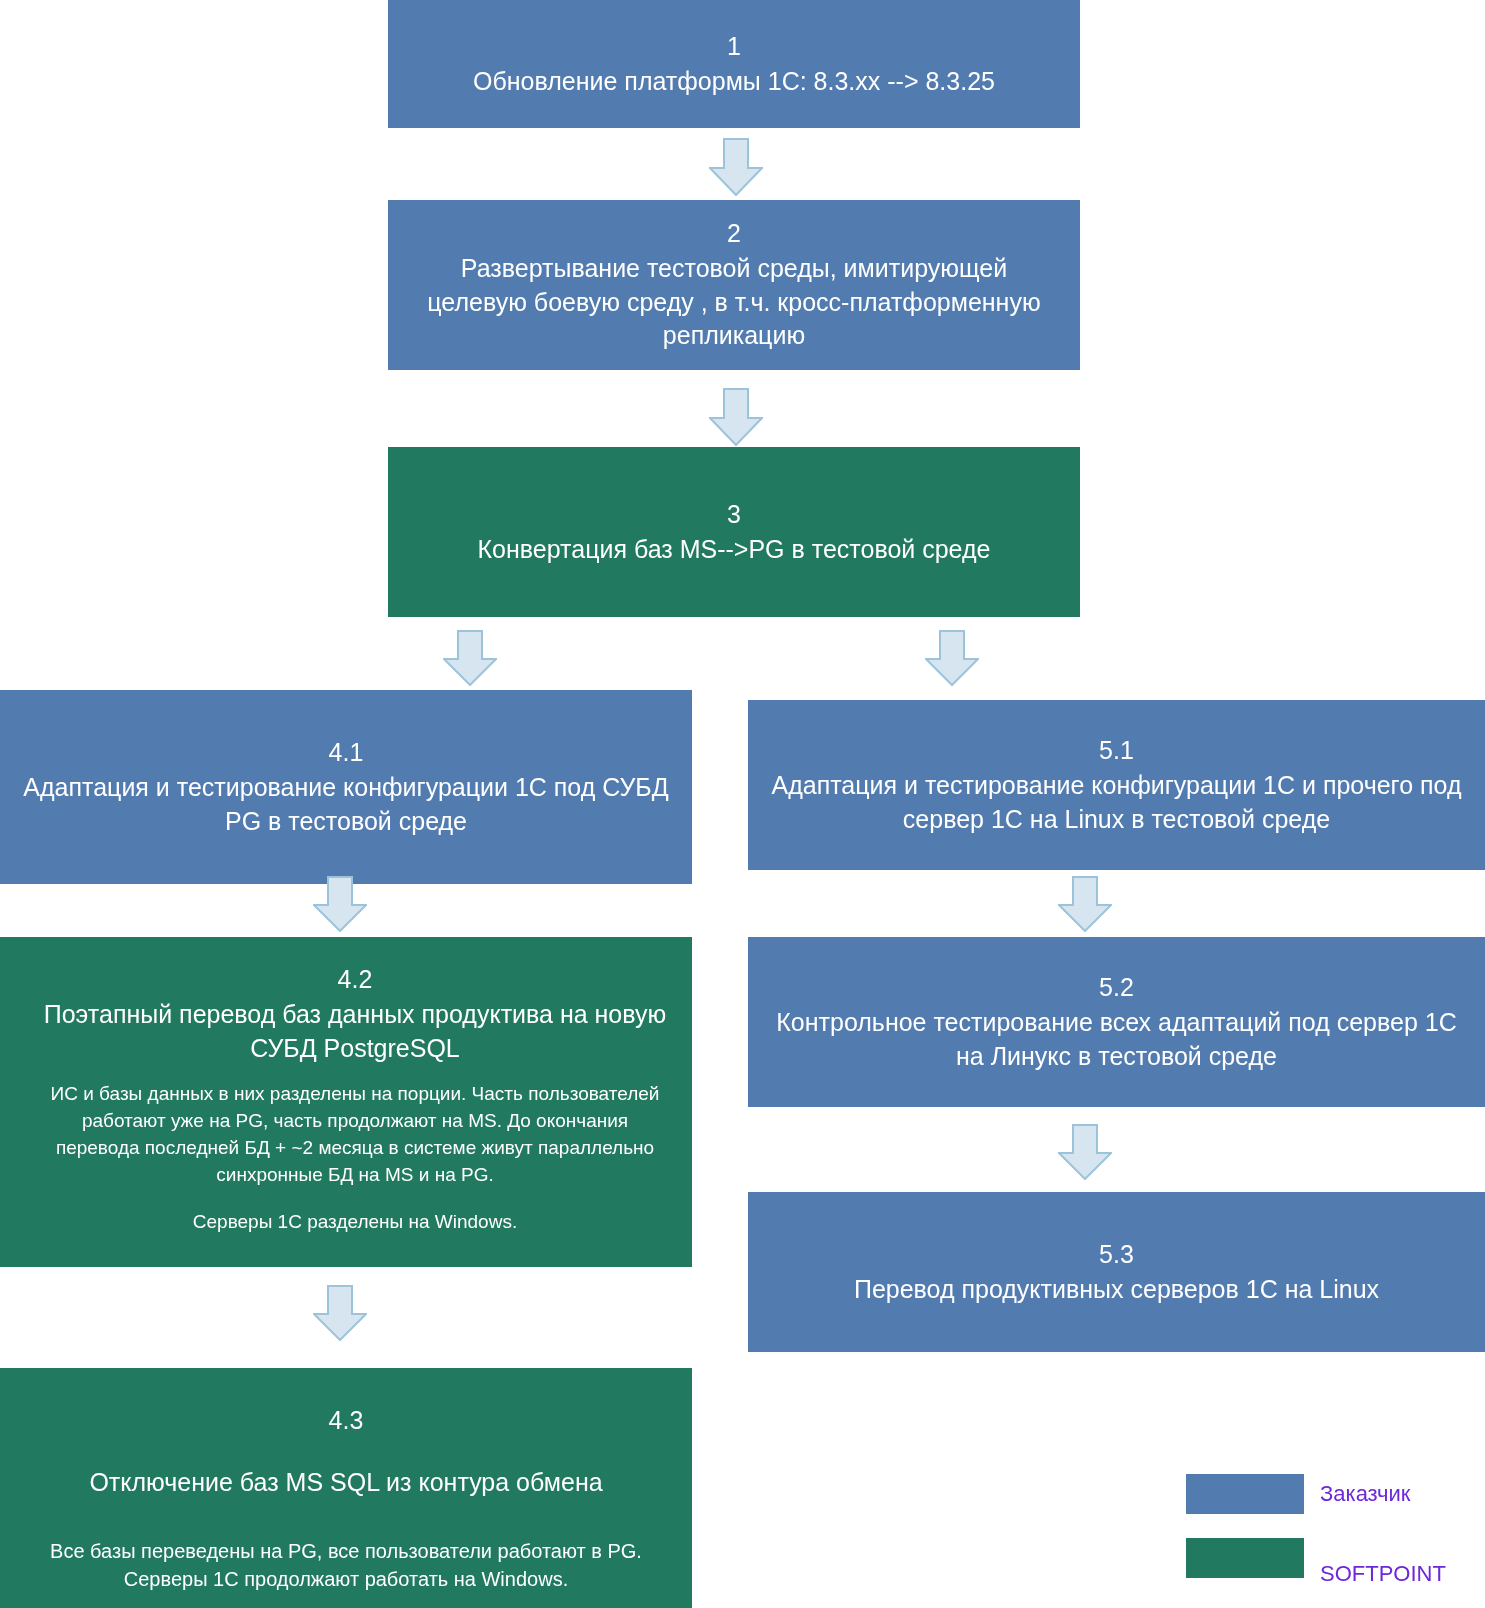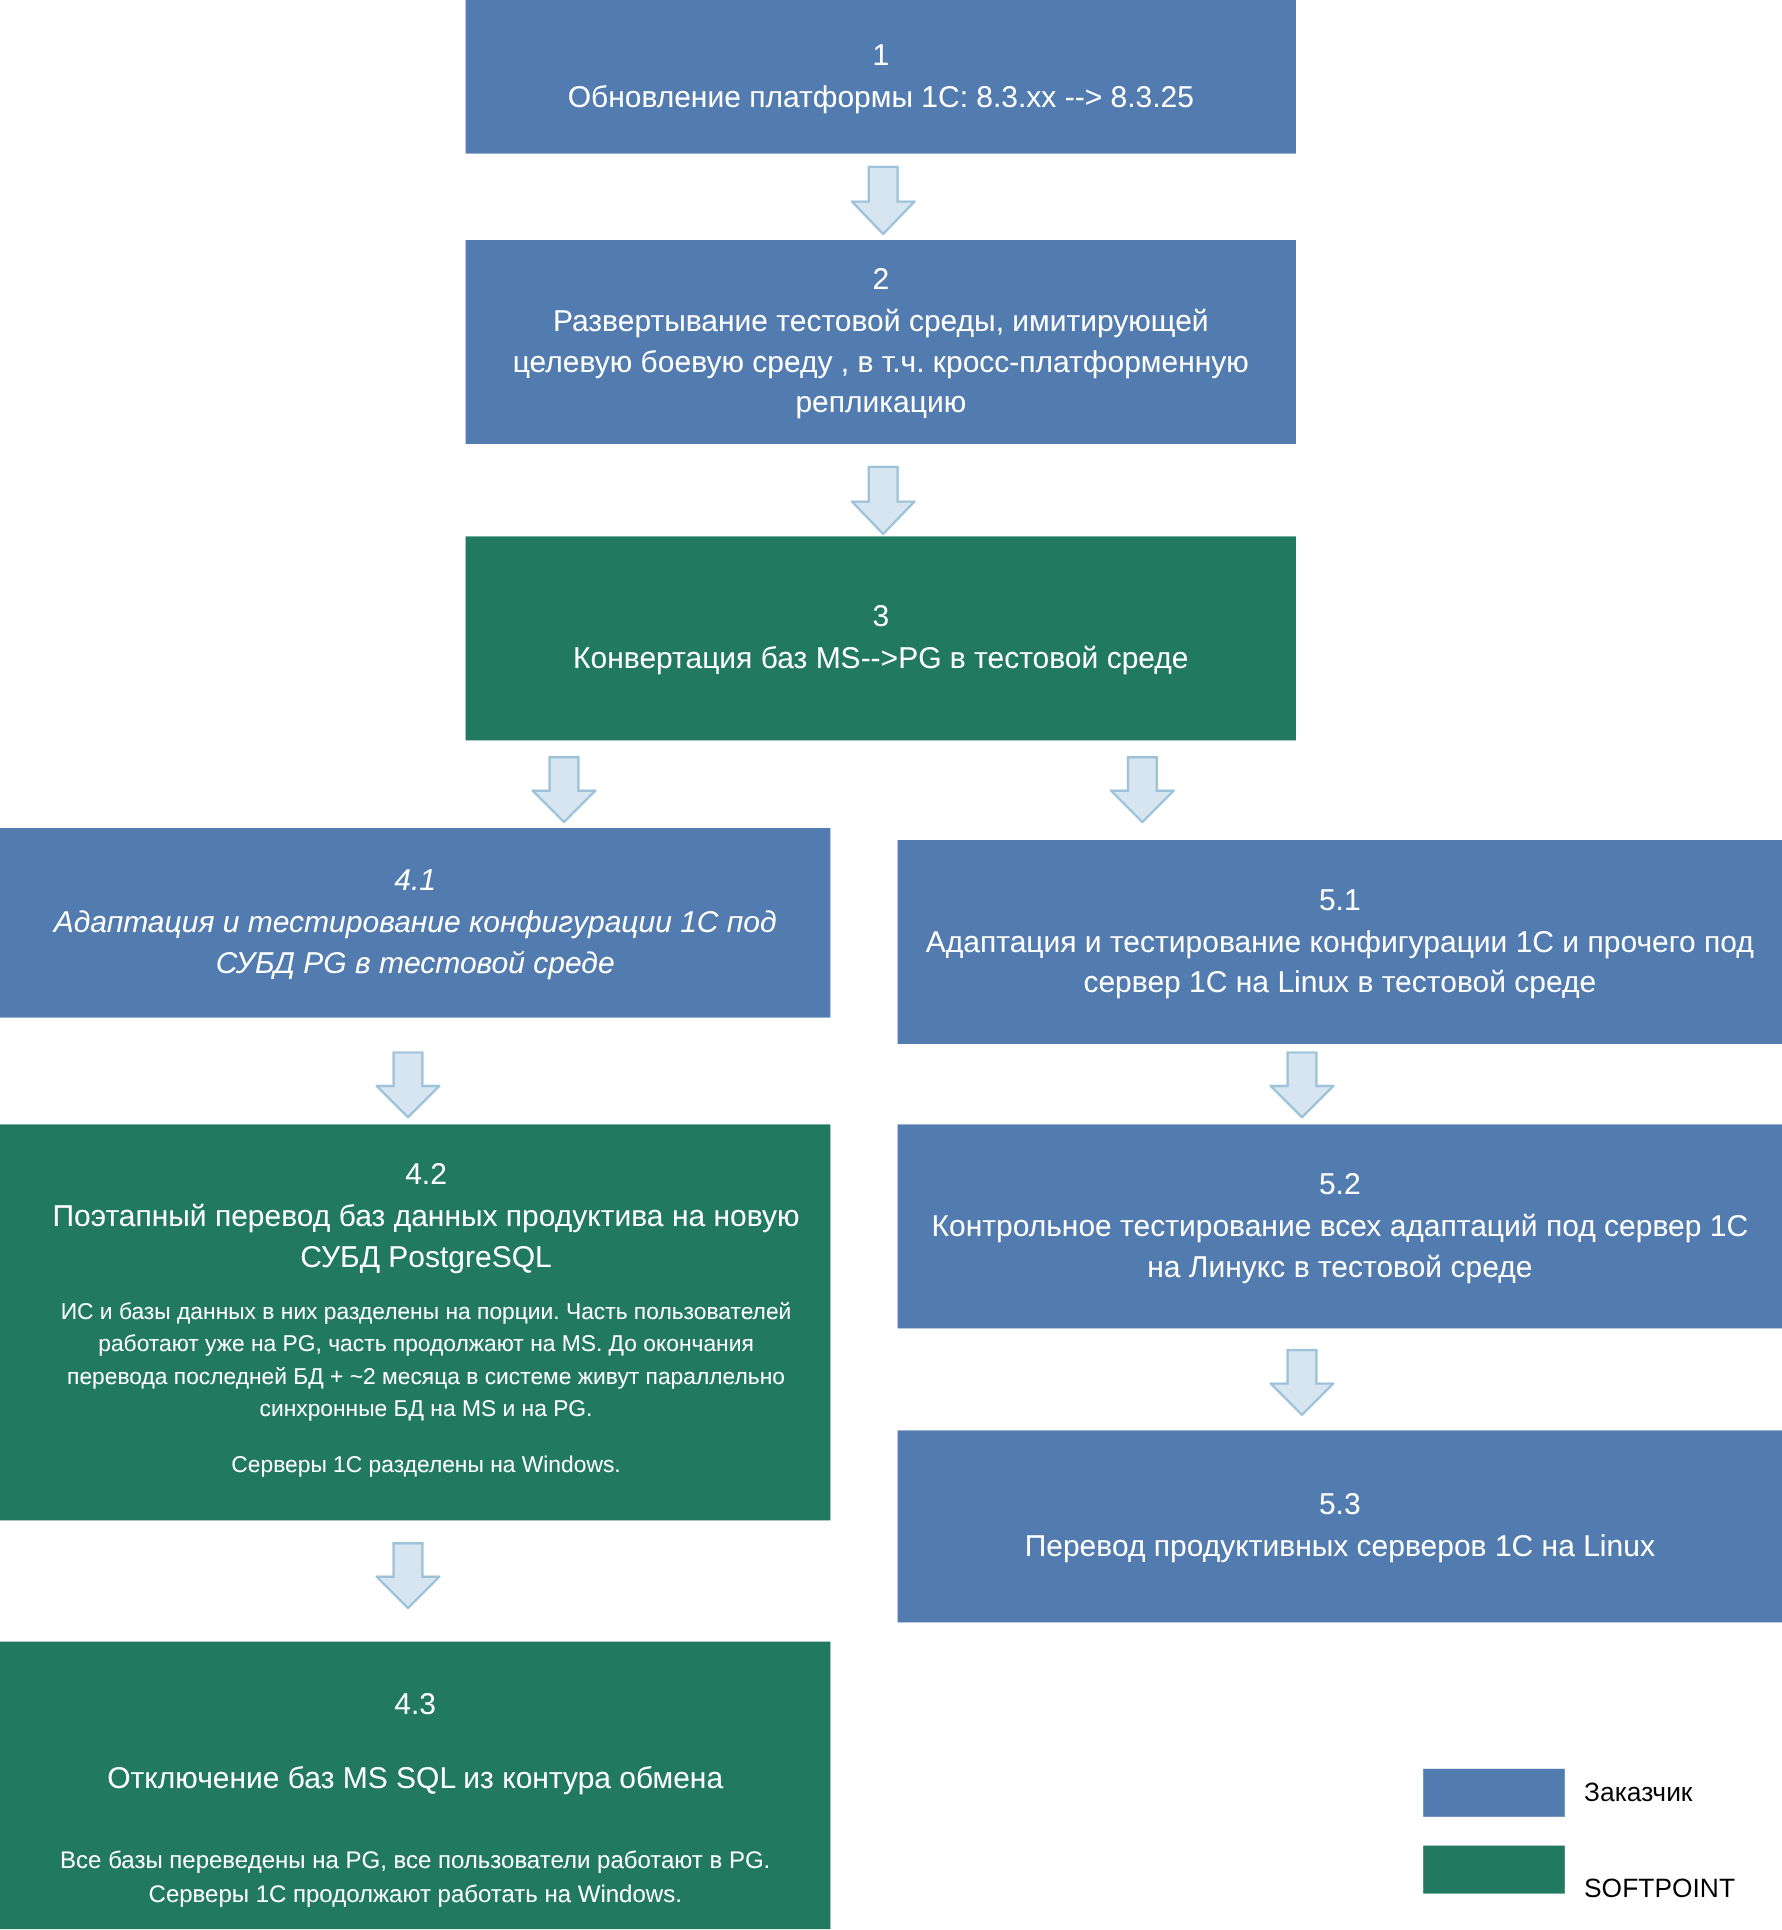--- a/index.html
+++ b/index.html
@@ -75,21 +75,21 @@
   .legend-swatch {
     position: absolute;
     width: 118px;
     height: 40px;
   }
   .legend-swatch.customer { background: #527CB0; }
   .legend-swatch.softpoint { background: #217A5F; }
   .legend-label {
     position: absolute;
     font-size: 22px;
-    color: #000000;
+    color: #6d28d9;
     line-height: 40px;
     white-space: nowrap;
   }
 </style>
 </head>
 <body>
 
 <div id="canvas">
 
   <div class="node customer" style="left:388px; top:0px; width:692px; height:128px;">
@@ -124,21 +124,21 @@
       <polygon points="15,1 39,1 39,29 53,29 27,55 1,29 15,29" fill="#D6E5EF" stroke="#9DC3DA" stroke-width="2"></polygon>
     </svg>
   </span>
 
   <span class="arrow" style="left:925px; top:630px; width:54px; height:56px;">
     <svg width="54" height="56" viewBox="0 0 54 56">
       <polygon points="15,1 39,1 39,29 53,29 27,55 1,29 15,29" fill="#D6E5EF" stroke="#9DC3DA" stroke-width="2"></polygon>
     </svg>
   </span>
 
-  <div class="node customer" style="left:0px; top:690px; width:692px; height:158px;font-style:italic;">
+  <div class="node customer" style="left:0px; top:690px; width:692px; height:194px;">
     <div class="node-num">4.1</div>
     <div class="node-title" style="max-width:660px;">Адаптация и тестирование конфигурации 1С под СУБД PG в тестовой среде</div>
   </div>
 
   <div class="node customer" style="left:748px; top:690px; width:737px; height:170px;margin-top:10px;">
     <div class="node-num">5.1</div>
     <div class="node-title" style="max-width:700px;">Адаптация и тестирование конфигурации 1С и прочего под сервер 1С на Linux в тестовой среде</div>
   </div>
 
   <span class="arrow" style="left:313px; top:876px; width:54px; height:56px;">

